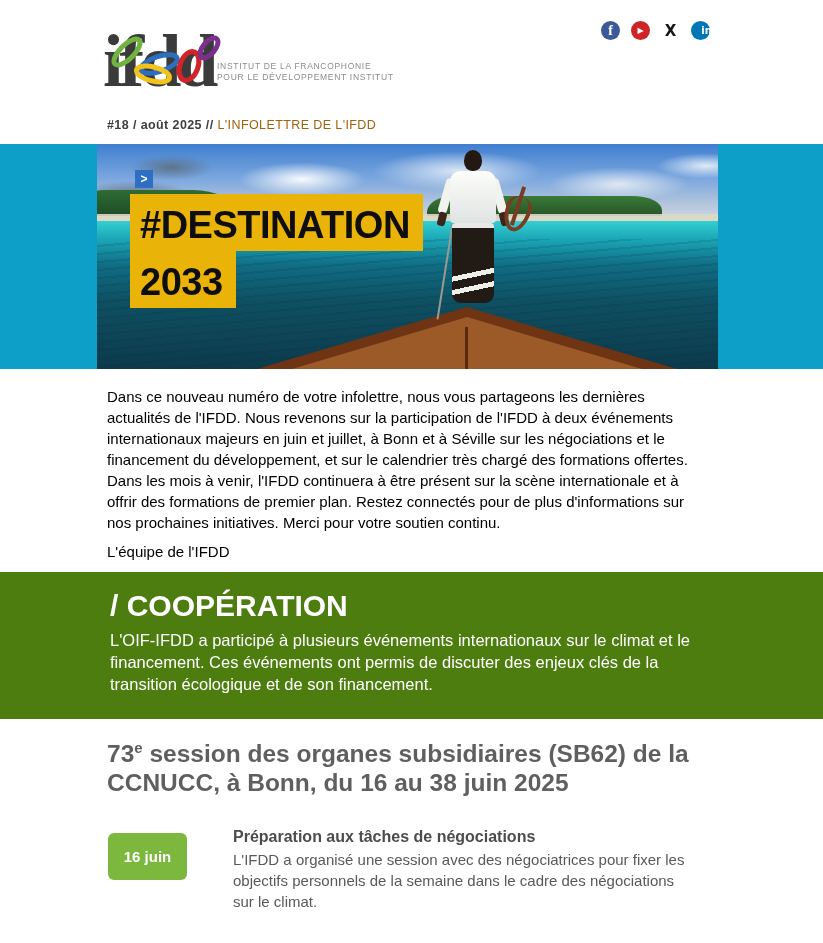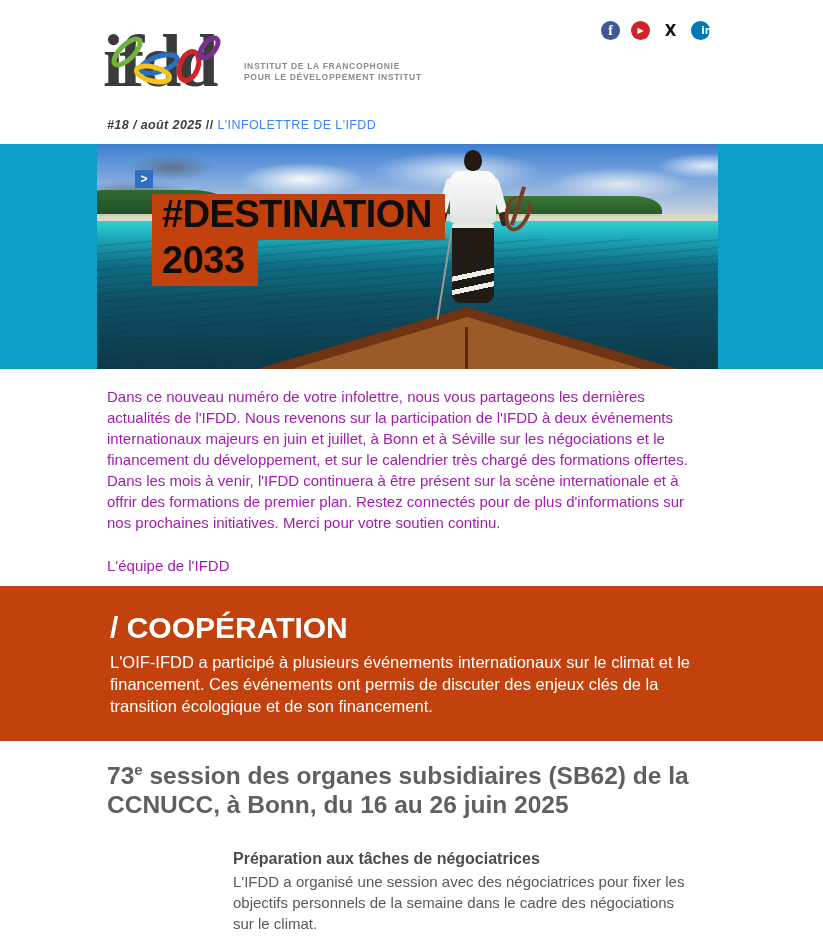--- a/index.html
+++ b/index.html
@@ -7,39 +7,39 @@
   body {
     font-family: "Liberation Sans", sans-serif;
     background: #ffffff;
     position: relative;
   }
 
   
   .header { position: relative; height: 144px; background: #fff; }
   .logo { position: absolute; left: 103px; top: 20px; width: 125px; height: 80px; cursor: pointer; }
   .tagline {
-    position: absolute; left: 244px; top: 61px;
-    font-size: 8.5px; letter-spacing: 0.7px; line-height: 11px; color: #8b8b8b; font-weight: bold;
+    position: absolute; left: 217px; top: 61px;
+    font-size: 8.5px; letter-spacing: 0.7px; line-height: 11px; color: #8b8b8b;
   }
   .social { position: absolute; top: 21px; right: 113px; display: flex; gap: 11px; align-items: center; }
   .si {
     width: 19px; height: 19px; border-radius: 50%;
     display: flex; align-items: center; justify-content: center;
     color: #fff; font-size: 11px; font-weight: bold; cursor: pointer;
     font-family: "DejaVu Sans", sans-serif;
   }
   .si.fb { background: #3b5998; font-family: "Liberation Serif", serif; font-size: 14px; }
   .si.yt { background: #ce2427; font-size: 8px; }
   .si.xx { background: transparent; color: #151515; border-radius: 0; font-size: 15px; font-weight: bold; }
   .si.li { background: #0077b5; font-size: 10px; padding-left: 12px; }
 
   .issue-line { position: absolute; left: 107px; top: 118px; font-size: 12.5px; letter-spacing: 0.4px; }
-  .issue-strong { color: #3e3e3e; font-weight: bold; font-style: italic; }
+  .issue-strong { color: #3e3e3e; font-weight: bold; }
   .issue-sep { color: #3e3e3e; font-weight: bold; }
-  .issue-title { color: #3b82f6; }
+  .issue-title { color: #a16207; }
 
   
   .hero { position: relative; height: 225px; background: #0d9fc7; }
   .hero-photo { position: absolute; left: 97px; top: 0; width: 621px; height: 225px; overflow: hidden; cursor: pointer; }
   .sky {
     position: absolute; left: 0; top: 0; width: 621px; height: 84px;
     background: linear-gradient(180deg, #3f7fd0 0%, #7aa6de 40%, #b9c9dc 75%, #d8dfe6 100%);
   }
   .clouds {
     position: absolute; left: 0; top: 0; width: 621px; height: 84px;
@@ -109,33 +109,32 @@
   }
   .anchor-bar { position: absolute; left: 74px; top: 36px; width: 4px; height: 40px; background: #7a3c20; transform: rotate(18deg); }
 
   .chevron-btn {
     position: absolute; left: 38px; top: 26px; width: 18px; height: 18px;
     background: #2e6fc4; color: #ffffff; font-size: 12px; font-weight: bold;
     display: flex; align-items: center; justify-content: center; cursor: pointer;
   }
   .hero-title { position: absolute; left: 33px; top: 50px; }
   .hero-title .tline {
-    display: table; background: #c2410c; color: #0e0e0e;
+    display: table; background: #eab308; color: #0e0e0e;
     font-size: 38px; font-weight: bold; letter-spacing: -0.5px; line-height: 40px;
-    padding: 0 13px 6px 10px;
-    margin-left: 22px;
+    padding: 11px 13px 6px 10px;
   }
 
   
   .intro { padding: 17px 113px 10px 107px; }
-  .intro p { font-size: 15px; line-height: 21px; color: #a21caf; }
-  .signature { margin-top: 22px; font-size: 15px; line-height: 21px; color: #595959; }
-
-  
-  .coop { background: #c2410c; color: #ffffff; padding: 26px 110px 24px 110px; }
+  .intro p { font-size: 15px; line-height: 21px; color: #000000; }
+  .signature { margin-top: 8px; font-size: 15px; line-height: 21px; color: #595959; }
+
+  
+  .coop { background: #4d7c0f; color: #ffffff; padding: 18px 110px 24px 110px; }
   .coop .coop-title { font-size: 30px; line-height: 31px; font-weight: bold; }
   .coop p { margin-top: 8px; font-size: 16.5px; line-height: 22px; max-width: 600px; }
 
   
   .sb62 { padding: 14px 100px 0 107px; }
   .sb62 h3 { font-size: 24.5px; line-height: 29px; color: #5f5f5f; font-weight: bold; max-width: 620px; }
   .sb62 h3 sup { font-size: 15px; }
   .event { position: relative; margin-top: 30px; padding-left: 126px; min-height: 100px; }
   .event-badge {
     position: absolute; left: 1px; top: 6px; width: 79px; height: 47px;
@@ -223,20 +222,21 @@
   <p>Dans ce nouveau numéro de votre infolettre, nous vous partageons les dernières actualités de l'IFDD. Nous revenons sur la participation de l'IFDD à deux événements internationaux majeurs en juin et juillet, à Bonn et à Séville sur les négociations et le financement du développement, et sur le calendrier très chargé des formations offertes. Dans les mois à venir, l'IFDD continuera à être présent sur la scène internationale et à offrir des formations de premier plan. Restez connectés pour de plus d'informations sur nos prochaines initiatives. Merci pour votre soutien continu.</p>
   <p class="signature">L'équipe de l'IFDD</p>
 </div>
 
 <div class="coop">
   <div class="coop-title">/ COOPÉRATION</div>
   <p>L'OIF-IFDD a participé à plusieurs événements internationaux sur le climat et le financement. Ces événements ont permis de discuter des enjeux clés de la transition écologique et de son financement.</p>
 </div>
 
 <div class="sb62">
-  <h3><span>73</span><sup>e</sup><span> session des organes subsidiaires (SB62) de la CCNUCC, à Bonn, du 16 au 26 juin 2025</span></h3>
+  <h3><span>73</span><sup>e</sup><span> session des organes subsidiaires (SB62) de la CCNUCC, à Bonn, du 16 au 38 juin 2025</span></h3>
 
   <div class="event">
-    <div class="event-title">Préparation aux tâches de négociatrices</div>
+    <div class="event-badge">16 juin</div>
+    <div class="event-title">Préparation aux tâches de négociations</div>
     <div class="event-desc">L'IFDD a organisé une session avec des négociatrices pour fixer les objectifs personnels de la semaine dans le cadre des négociations sur le climat.</div>
 
   </div>
 </div>
 
 </body></html>

